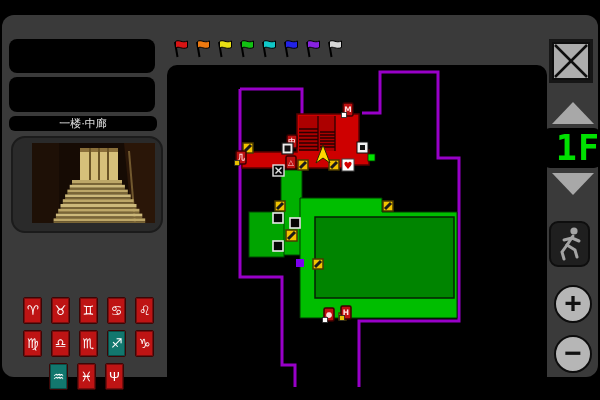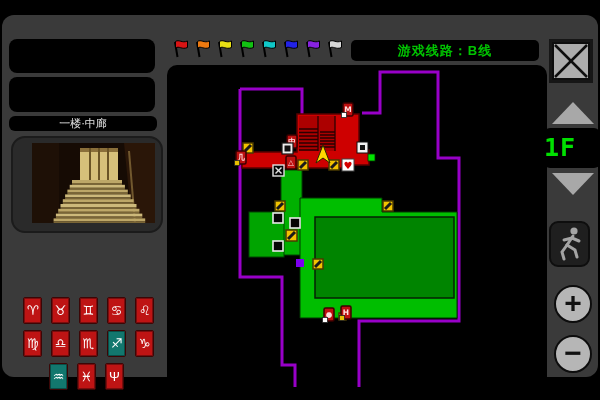--- a/index.html
+++ b/index.html
@@ -32,21 +32,21 @@
        font-size:13px;font-weight:bold;text-align:center;line-height:21px;letter-spacing:1px;}
   
   .map-panel{left:165px;top:50px;width:380px;height:322px;background:#000;
        border-radius:10px;overflow:hidden;}
   .outline{fill:none;stroke-width:3px;}
   
   .closebtn{left:550px;top:27px;width:38px;height:38px;background:#acacac;
        border:2px solid #0d0d0d;box-shadow:0 0 0 3px #161616;box-sizing:border-box;}
   .floor{left:542px;top:113px;width:56px;height:40px;border-radius:6px;
        font-family:"DejaVu Sans Mono","Liberation Mono",monospace;font-weight:bold;
-       font-size:25px;text-align:left;line-height:40px;letter-spacing:1px;}
+       font-size:35px;text-align:right;line-height:40px;letter-spacing:1px;}
   .runbtn{left:547px;top:206px;width:41px;height:46px;background:#1f1f1f;
        border:2px solid #0e0e0e;border-radius:9px;box-sizing:border-box;}
   .circlebtn{width:38px;height:38px;border-radius:50%;background:#b6b6b6;
        border:2px solid #0d0d0d;box-sizing:border-box;color:#111;font-size:30px;
        font-weight:bold;text-align:center;line-height:32px;cursor:pointer;}
   .plus{left:552px;top:270px;}
   .minus{left:552px;top:320px;}
 </style>
 </head>
 <body>
@@ -143,21 +143,20 @@
         </svg>
         <svg width="21" height="21" viewBox="0 0 21 21">
           <path d="M4,4 L6.5,19" stroke="#000" stroke-width="2"></path>
           <path d="M4.5,3.5 C8,1 11,5.5 16.5,3 L16.5,9.5 C11,12 8,7.5 4.5,10 Z" fill="#8822E0" stroke="#000" stroke-width="1"></path>
         </svg>
         <svg width="21" height="21" viewBox="0 0 21 21">
           <path d="M4,4 L6.5,19" stroke="#000" stroke-width="2"></path>
           <path d="M4.5,3.5 C8,1 11,5.5 16.5,3 L16.5,9.5 C11,12 8,7.5 4.5,10 Z" fill="#D8D8D8" stroke="#000" stroke-width="1"></path>
         </svg>
       </div>
-    <div class="abs panel-black route" style="color: rgb(0, 196, 0);">游戏线路：B线</div>
 
     <div class="abs map-panel">
       <svg id="map-svg" width="380" height="322" viewBox="165 50 380 322">
         <g>
           <path class="outline" d="M238,74 H300 V100" stroke="#9800C8"></path>
           <path class="outline" d="M238,74 V262 H280 V350 H293 V372" stroke="#9800C8"></path>
           <path class="outline" d="M360,98 H378 V57 H436 V143 H457 V306 H357 V372" stroke="#9800C8"></path>
         </g>
         <g>
           <rect x="279" y="155" width="21" height="85" stroke="#004400" stroke-width="1" fill="#00B000"></rect>

